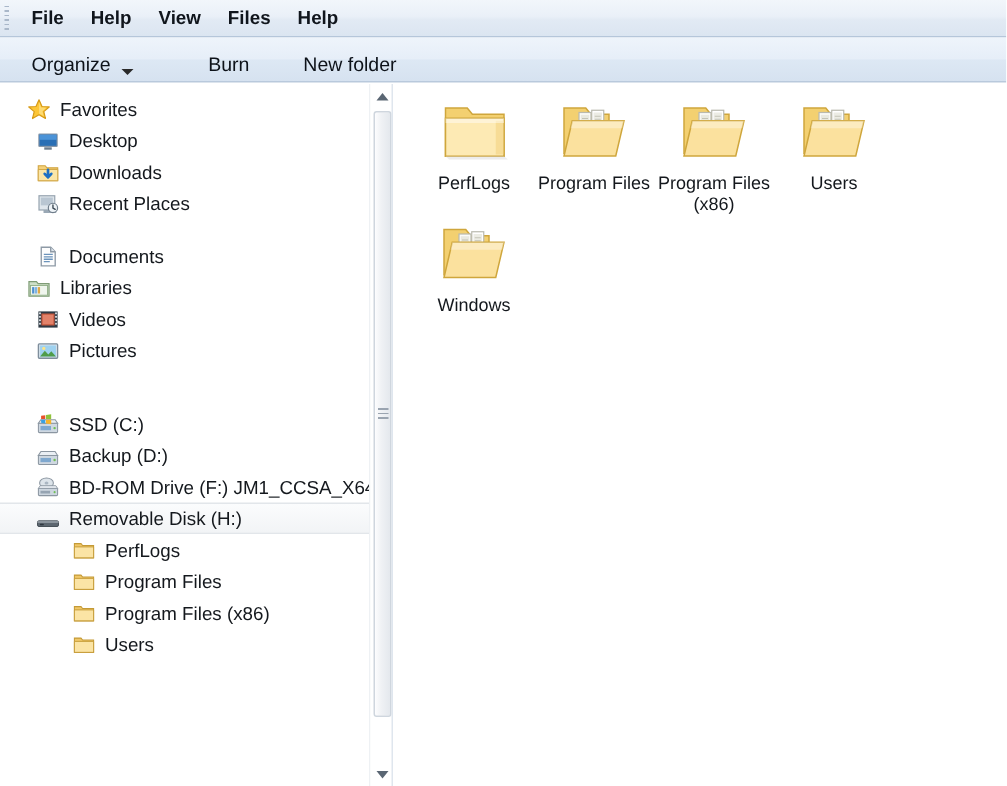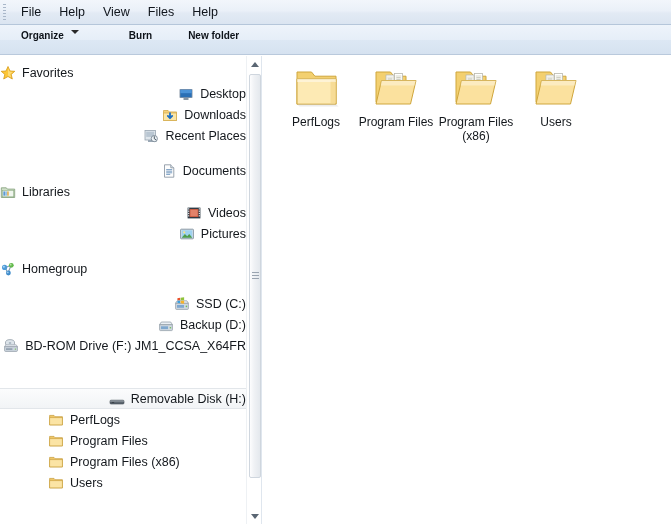--- a/index.html
+++ b/index.html
@@ -33,36 +33,37 @@
         #a9b7c9 0px, #a9b7c9 1px, transparent 1px, transparent 3px);
     flex: 0 0 auto;
   }
   .menu-item {
     font-size: 12.5px;
     color: #10151c;
     padding: 2px 9px;
     line-height: 16px;
     white-space: nowrap;
     cursor: default;
+    font-weight: bold;
   }
 
   
   .cmdbar {
     position: absolute; left: 0; top: 25px;
     width: 671px; height: 30px;
     background: linear-gradient(to bottom, #eef4fb 0%, #e6eef8 50%, #dde8f4 51%, #d6e2f0 100%);
     border-bottom: 1px solid #b9c9dc;
     display: flex; align-items: center;
     padding-left: 10px;
   }
   .cmd-btn {
-    font-size: 10px; color: #0d1219;
-    height: 22px; display: flex; align-items: flex-start;
+    font-size: 13px; color: #0d1219;
+    height: 22px; display: flex; align-items: flex-end;
     padding: 0 10px; white-space: nowrap; cursor: default;
-    border: 1px solid transparent; border-radius: 2px; font-weight: bold;
+    border: 1px solid transparent; border-radius: 2px;
   }
   .cmd-gap { width: 14px; }
   .caret {
     display: inline-block; margin-left: 7px;
     width: 0; height: 0;
     border-left: 4px solid transparent;
     border-right: 4px solid transparent;
     border-top: 4px solid #2a2a2a;
   }
 
@@ -82,39 +83,38 @@
   }
   .navsplit {
     position: absolute; left: 261px; top: 0;
     width: 1px; height: 468px;
     background: #dfe6ee;
   }
   .nav-row {
     position: relative;
     height: 21px;
     display: flex; align-items: center;
-    padding-left: 0;
+    padding-left: 18px;
     font-size: 12.5px; color: #14181d;
     white-space: nowrap; cursor: default;
   }
-  .nav-row.child { padding-left: 14px; justify-content: flex-end; }
+  .nav-row.child { padding-left: 24px; }
   .nav-row.grandchild { padding-left: 48px; }
   .nav-row .ico {
     width: 16px; height: 16px;
     margin-right: 6px; flex: 0 0 auto;
     position: relative;
   }
   .nav-row .lbl { line-height: 16px; }
   .nav-row.header .lbl { color: #14181d; }
   .nav-row.selected {
     background: linear-gradient(to bottom, #fbfcfd 0%, #f2f4f6 100%);
     border-top: 1px solid #e2e6ea;
     border-bottom: 1px solid #e2e6ea;
     height: 21px;
-    margin-top: 32px;
   }
   .nav-gap { height: 14px; }
 
   
   .nav-scroll {
     position: absolute; left: 246px; top: 0;
     width: 16px; height: 468px;
     background: #ffffff;
     border-left: 1px solid #eef1f4;
   }
@@ -314,34 +314,20 @@
             <rect x="2.7" y="4.3" width="10.6" height="7.4" fill="#9fd2f0"></rect>
             <path d="M2.7,11.7l3.2-3.8l2.3,2.4l2-2.2l3.1,3.6z" fill="#4f9c4a"></path>
             <circle cx="5.2" cy="6.3" r="1.1" fill="#fbe48a"></circle>
           </svg>
         </span>
         <span class="lbl">Pictures</span>
       </div>
 
       <div class="nav-gap"></div>
 
-      <div class="nav-row header">
-        <span class="ico">
-          <svg width="16" height="16" viewBox="0 0 16 16">
-            <path d="M5,6.5L11,4.5M5,6.5L8,12M11,4.5L8,12" stroke="#7f9ab2" stroke-width="1.1" fill="none"></path>
-            <circle cx="4.6" cy="6.4" r="2.6" fill="#4f9bd8"></circle>
-            <circle cx="3.9" cy="5.7" r="1" fill="#a9d4f2"></circle>
-            <circle cx="11.3" cy="4.3" r="2.4" fill="#62b94c"></circle>
-            <circle cx="10.7" cy="3.7" r="0.9" fill="#b8e5a8"></circle>
-            <circle cx="8.4" cy="12" r="2.4" fill="#3f8ccb"></circle>
-            <circle cx="7.8" cy="11.4" r="0.9" fill="#a3cdee"></circle>
-          </svg>
-        </span>
-        <span class="lbl">Homegroup</span>
-      </div>
 
       <div class="nav-gap"></div>
 
 
       <div class="nav-row child">
         <span class="ico">
           <svg width="16" height="16" viewBox="0 0 16 16">
             <path d="M1.6,7.2h12.8v5.4a0.8,0.8 0 0 1 -0.8,0.8h-11.2a0.8,0.8 0 0 1 -0.8,-0.8z" fill="#cfd8e1" stroke="#8b96a1" stroke-width="0.7"></path>
             <path d="M1.6,7.2l1.6,-2.4h9.6l1.6,2.4z" fill="#eaeff4" stroke="#8b96a1" stroke-width="0.7"></path>
             <rect x="3" y="9" width="7" height="2.8" fill="#7fa8cf"></rect>
@@ -525,18 +511,38 @@
               <g stroke="#c3c3b6" stroke-width="0.7">
                 <path d="M24.5,11.5h4M24.5,13.5h4M24.5,15.5h4M24.5,17.5h4M24.5,19.5h4M24.5,21.5h4M24.5,23.5h4M24.5,25.5h4M24.5,27.5h4M24.5,29.5h4"></path>
               </g>
               <path d="M9.5,14.5h34.5l-5.5,23.5H4z" fill="#fbe19e" stroke="#cfa63c" stroke-width="1"></path>
               <path d="M9.5,14.5h34.5l-1.2,5H8.4z" fill="#ffffff" opacity="0.35"></path>
             </svg>
           </span>
           <div class="fname">Users</div>
         </div>
 
+        <div class="tile">
+          <span>
+            <svg width="48" height="44" viewBox="0 0 48 44">
+              <path d="M4,6h14.5l3.4,4.2H34v26H4z" fill="#f3d070" stroke="#cfa63c" stroke-width="1"></path>
+              <rect x="14" y="9" width="8" height="25" fill="#fbfbf8" stroke="#b9b9ae" stroke-width="0.8"></rect>
+              <rect x="15.2" y="10.5" width="5.6" height="22" fill="#e9e9e0"></rect>
+              <g stroke="#c3c3b6" stroke-width="0.7">
+                <path d="M16,13h4M16,15h4M16,17h4M16,19h4M16,21h4M16,23h4M16,25h4M16,27h4M16,29h4"></path>
+              </g>
+              <rect x="22.5" y="7.5" width="8" height="27" fill="#ffffff" stroke="#b9b9ae" stroke-width="0.8"></rect>
+              <rect x="23.7" y="9" width="5.6" height="24" fill="#ecece4"></rect>
+              <g stroke="#c3c3b6" stroke-width="0.7">
+                <path d="M24.5,11.5h4M24.5,13.5h4M24.5,15.5h4M24.5,17.5h4M24.5,19.5h4M24.5,21.5h4M24.5,23.5h4M24.5,25.5h4M24.5,27.5h4M24.5,29.5h4"></path>
+              </g>
+              <path d="M9.5,14.5h34.5l-5.5,23.5H4z" fill="#fbe19e" stroke="#cfa63c" stroke-width="1"></path>
+              <path d="M9.5,14.5h34.5l-1.2,5H8.4z" fill="#ffffff" opacity="0.35"></path>
+            </svg>
+          </span>
+          <div class="fname">Windows</div>
+        </div>
 
       </div>
     </div>
 
   </div>
 </div>
 
 </body></html>

